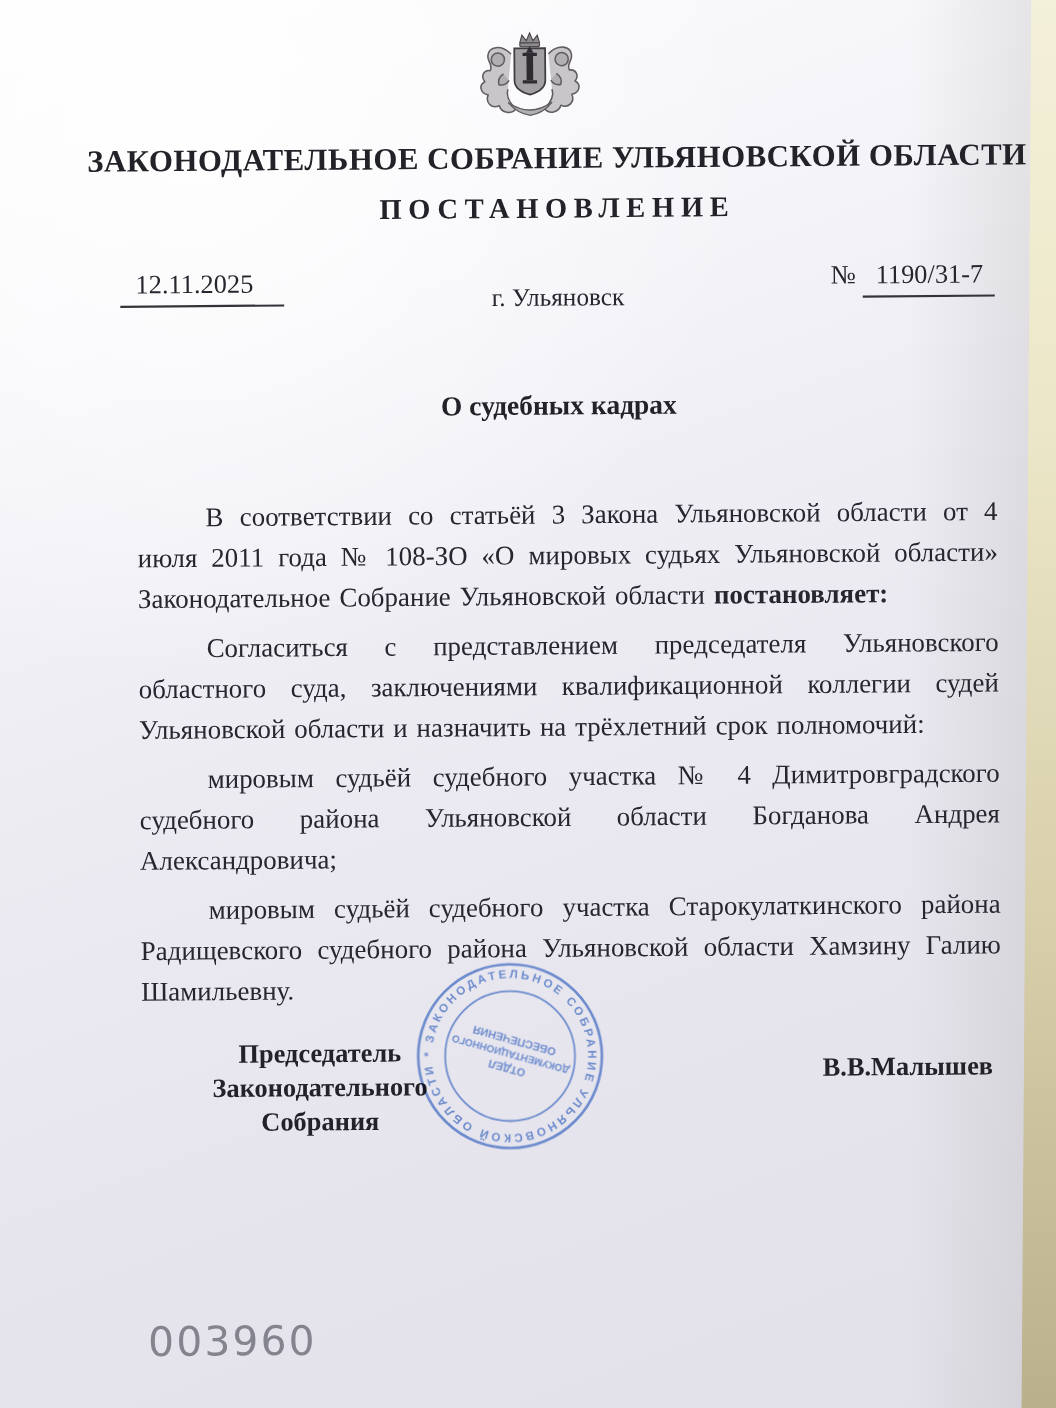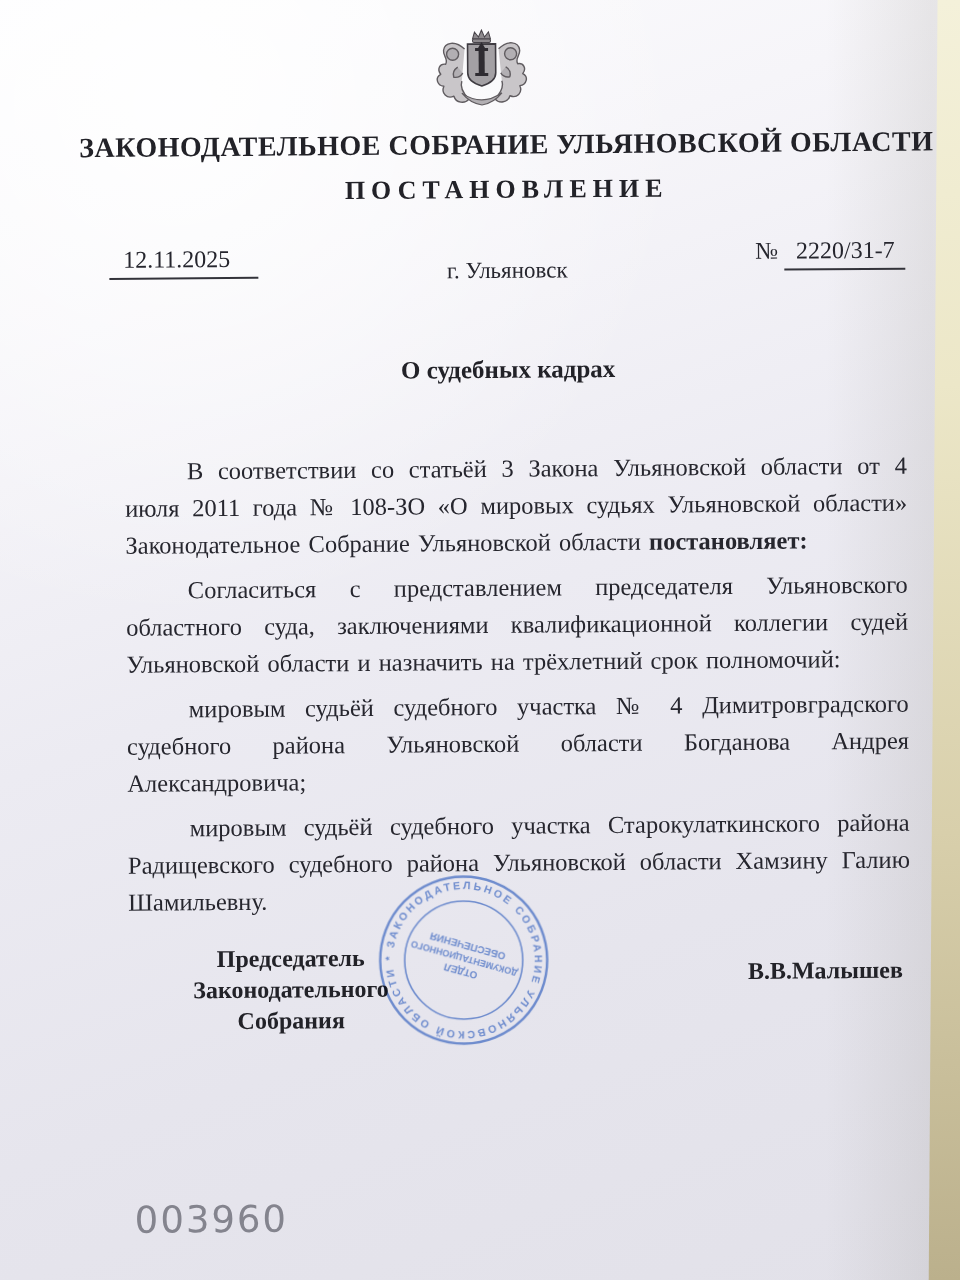--- a/index.html
+++ b/index.html
@@ -81,21 +81,21 @@
 
   <div class="org-line">ЗАКОНОДАТЕЛЬНОЕ СОБРАНИЕ УЛЬЯНОВСКОЙ ОБЛАСТИ</div>
   <div class="doc-type">ПОСТАНОВЛЕНИЕ</div>
 
   <div class="date-cell">
     <span class="u">12.11.2025</span>
   </div>
   <div class="city-cell">г. Ульяновск</div>
   <div class="num-cell">
     <span>№</span>
-    <span class="u">2220/31-7</span>
+    <span class="u">1190/31-7</span>
   </div>
 
   <div class="subject">О судебных кадрах</div>
 
   <div class="body-text">
     <p><span>В соответствии со статьёй 3 Закона Ульяновской области от 4 июля 2011 года № 108-ЗО «О мировых судьях Ульяновской области» Законодательное Собрание Ульяновской области </span><b>постановляет:</b></p>
     <p><span>Согласиться с представлением председателя Ульяновского областного суда, заключениями квалификационной коллегии судей Ульяновской области и назначить на трёхлетний срок полномочий:</span><b></b></p>
     <p><span>мировым судьёй судебного участка № 4 Димитровградского судебного района Ульяновской области Богданова Андрея Александровича;</span><b></b></p>
     <p><span>мировым судьёй судебного участка Старокулаткинского района Радищевского судебного района Ульяновской области Хамзину Галию Шамильевну.</span><b></b></p>
   </div>

